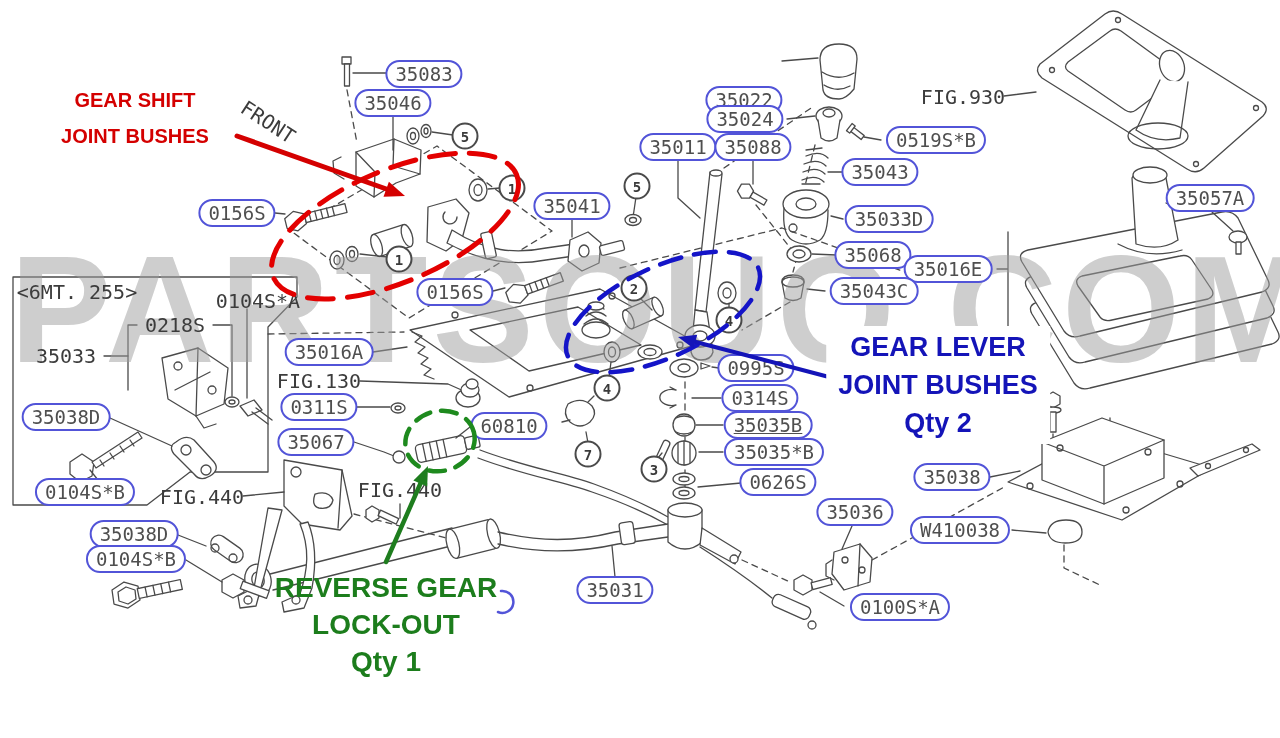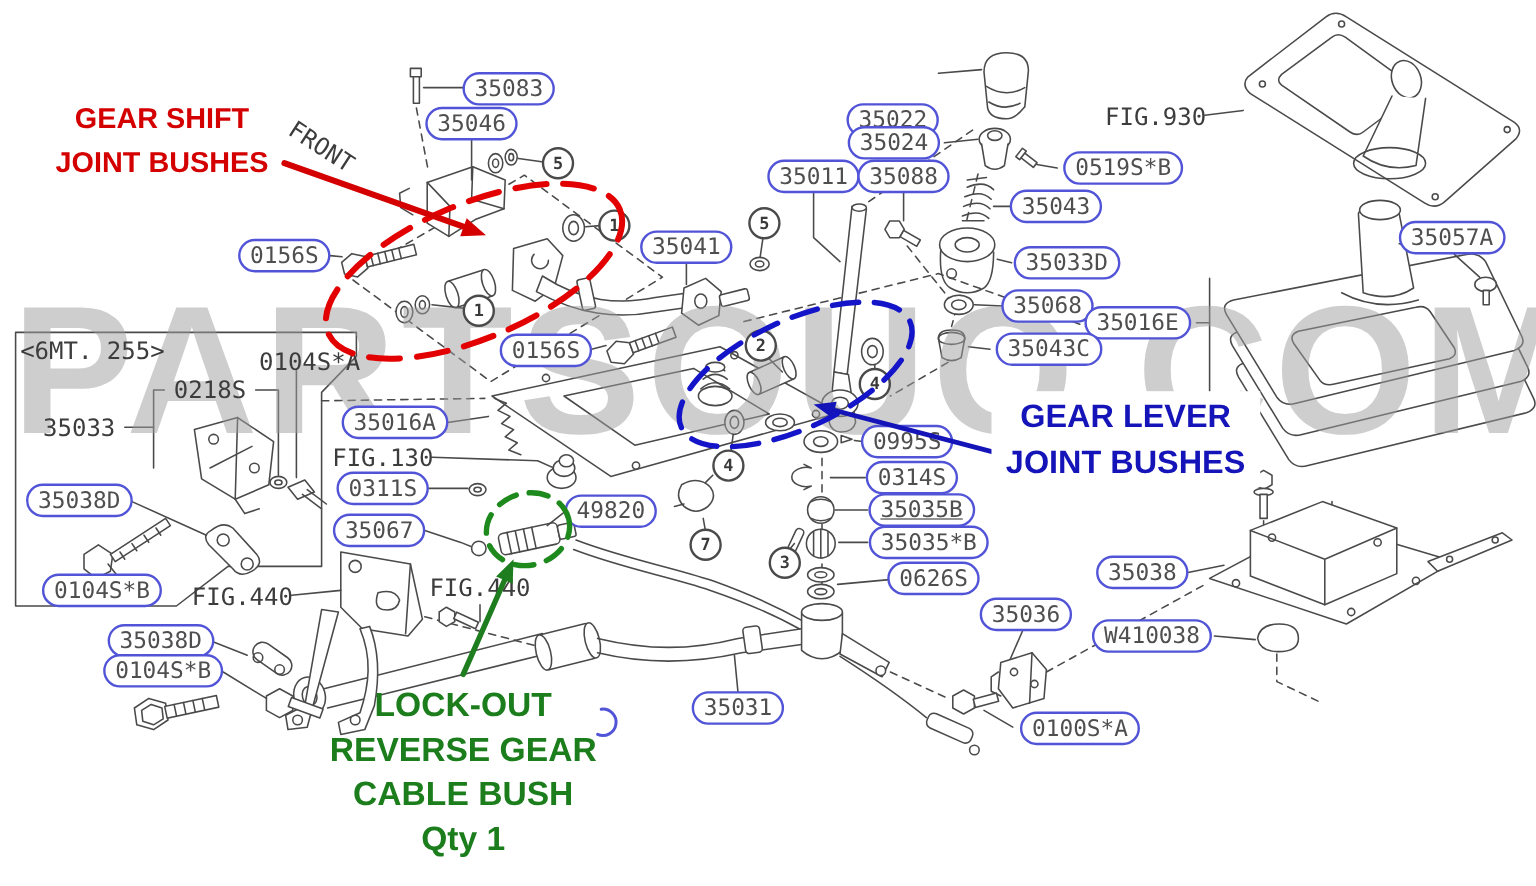--- a/index.html
+++ b/index.html
@@ -14,21 +14,21 @@
   #annot-text{z-index:5;pointer-events:none;}
   .pill{position:absolute;transform:translate(-50%,-50%);border:2.5px solid #5254d8;
         border-radius:15px;background:#fff;color:#4f4f4f;
         font:19px "DejaVu Sans Mono",monospace;padding:1px 8px;white-space:nowrap;line-height:22px;}
   .plain{position:absolute;transform:translate(-50%,-50%);color:#3c3c3c;
          font:20px "DejaVu Sans Mono",monospace;white-space:nowrap;}
   .cnum{position:absolute;width:23px;height:23px;transform:translate(-50%,-50%);
         border:2px solid #4a4a4a;border-radius:50%;background:#fff;color:#3a3a3a;
         font:bold 14px "DejaVu Sans Mono",monospace;display:flex;align-items:center;justify-content:center;}
   .annot{position:absolute;transform:translate(-50%,0);text-align:center;font-weight:bold;white-space:nowrap;}
-  .annot.red{color:#d40000;font-size:24px;line-height:36px;}
+  .annot.red{color:#d40000;font-size:20px;line-height:36px;}
   .annot.blue{color:#1414b8;font-size:27px;line-height:38px;background:#fff;padding:2px 12px;}
   .annot.green{color:#1c7d1c;font-size:28px;line-height:37px;}
 </style>
 </head>
 <body>
 
 <div id="stage">
 
   <svg class="layer" id="art" width="1280" height="738" viewBox="0 0 1280 738">
     <g stroke="#4a4a4a" fill="none" stroke-width="1.3" stroke-linecap="round" stroke-linejoin="round">
@@ -378,21 +378,21 @@
       <div class="pill" style="left: 753px; top: 147px; transform: translate(-50%, -50%);">35088</div>
       <div class="pill" style="left: 880px; top: 172px; transform: translate(-50%, -50%);">35043</div>
       <div class="pill" style="left: 889px; top: 219px; transform: translate(-50%, -50%);">35033D</div>
       <div class="pill" style="left: 873px; top: 255px; transform: translate(-50%, -50%);">35068</div>
       <div class="pill" style="left: 948px; top: 269px; transform: translate(-50%, -50%);">35016E</div>
       <div class="pill" style="left: 874px; top: 291px; transform: translate(-50%, -50%);">35043C</div>
       <div class="pill" style="left: 1210px; top: 198px; transform: translate(-50%, -50%);">35057A</div>
       <div class="pill" style="left: 329px; top: 352px; transform: translate(-50%, -50%);">35016A</div>
       <div class="pill" style="left: 319px; top: 407px; transform: translate(-50%, -50%);">0311S</div>
       <div class="pill" style="left: 316px; top: 442px; transform: translate(-50%, -50%);">35067</div>
-      <div class="pill" style="left: 509px; top: 426px; transform: translate(-50%, -50%);">49820</div>
+      <div class="pill" style="left: 509px; top: 426px; transform: translate(-50%, -50%);">60810</div>
       <div class="pill" style="left: 756px; top: 368px; transform: translate(-50%, -50%);">0995S</div>
       <div class="pill" style="left: 760px; top: 398px; transform: translate(-50%, -50%);">0314S</div>
       <div class="pill" style="left: 768px; top: 425px; transform: translate(-50%, -50%); text-decoration: underline;">35035B</div>
       <div class="pill" style="left: 774px; top: 452px; transform: translate(-50%, -50%);">35035*B</div>
       <div class="pill" style="left: 778px; top: 482px; transform: translate(-50%, -50%);">0626S</div>
       <div class="pill" style="left: 952px; top: 477px; transform: translate(-50%, -50%);">35038</div>
       <div class="pill" style="left: 855px; top: 512px; transform: translate(-50%, -50%);">35036</div>
       <div class="pill" style="left: 960px; top: 530px; transform: translate(-50%, -50%);">W410038</div>
       <div class="pill" style="left: 900px; top: 607px; transform: translate(-50%, -50%);">0100S*A</div>
       <div class="pill" style="left: 615px; top: 590px; transform: translate(-50%, -50%);">35031</div>
@@ -436,21 +436,21 @@
   </svg>
 
   <div class="layer" id="annot-text">
       <div class="annot red" style="left: 135px; top: 82px;">
         <div>GEAR SHIFT</div>
         <div>JOINT BUSHES</div>
       </div>
       <div class="annot blue" style="left: 938px; top: 326px;">
         <div>GEAR LEVER</div>
         <div>JOINT BUSHES</div>
+        <div>Qty 2</div>
       </div>
       <div class="annot green" style="left: 386px; top: 569px;">
+        <div>REVERSE GEAR</div>
         <div>LOCK-OUT</div>
-        <div>REVERSE GEAR</div>
-        <div>CABLE BUSH</div>
         <div>Qty 1</div>
       </div>
     </div>
 </div>
 
 </body></html>

